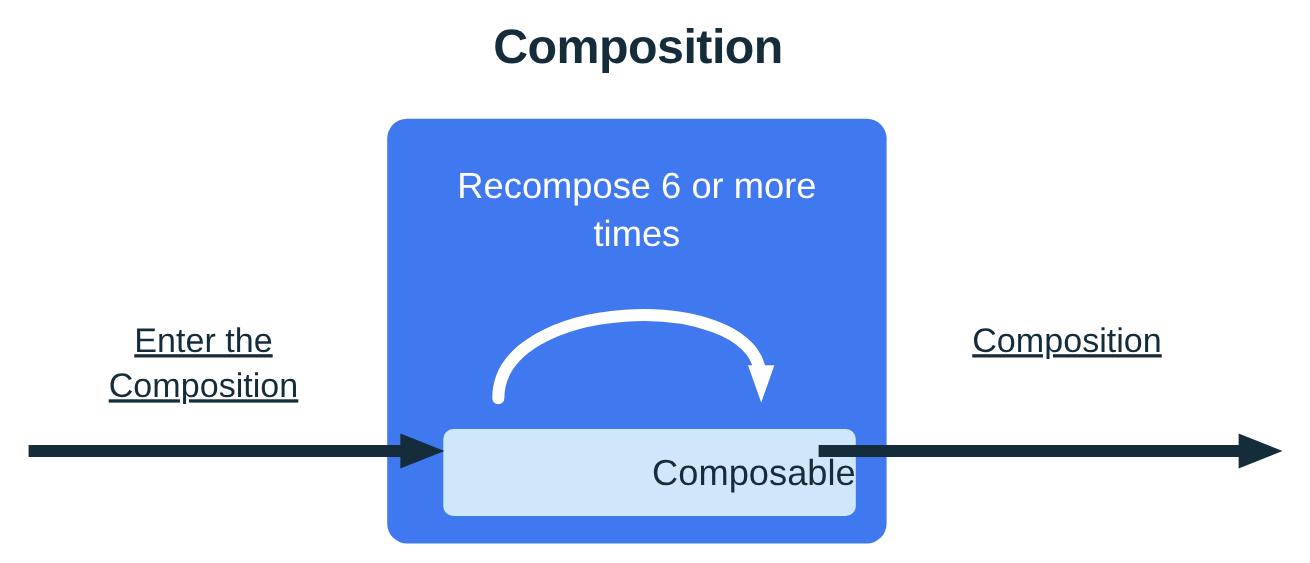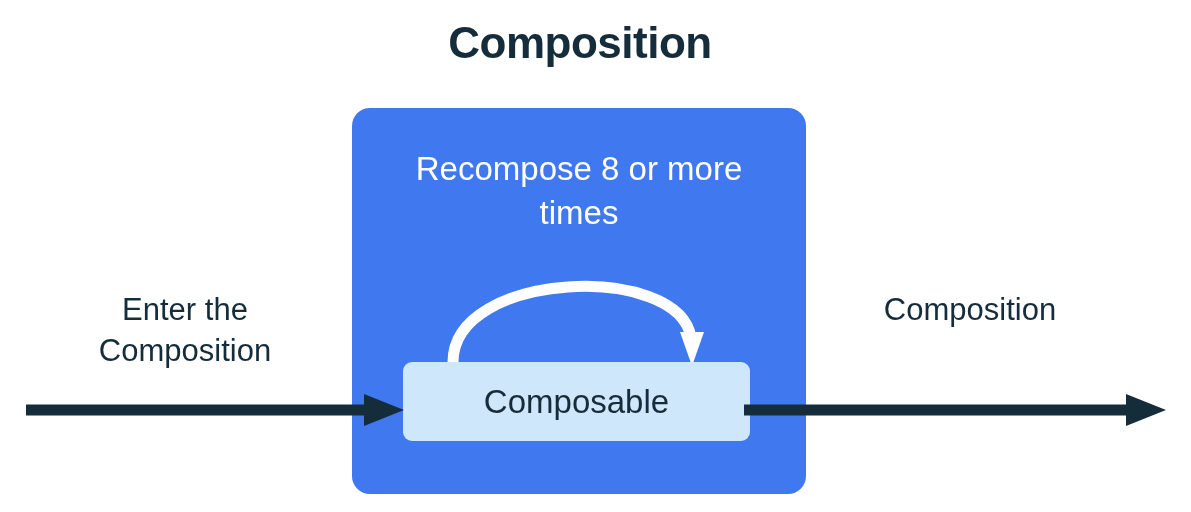--- a/index.html
+++ b/index.html
@@ -63,28 +63,29 @@
     top: 240px;
     width: 290px;
     height: 135px;
     pointer-events: none;
   }
 
   
   .composable-box {
     position: absolute;
     left: 403px;
-    top: 362px;
+    top: 390px;
     width: 347px;
     height: 79px;
     background: #cfe7fb;
     border-radius: 9px;
     display: flex;
     align-items: center;
-    justify-content: center;
+    justify-content: flex-end;
+    padding-left: 28px;
   }
   .composable-label {
     font-size: 33px;
     color: #152c3b;
     line-height: 1;
   }
 
   
   .flow-arrow {
     position: absolute;
@@ -100,33 +101,33 @@
     position: absolute;
     top: 290px;
     width: 300px;
     text-align: center;
     font-size: 31px;
     color: #152c3b;
     line-height: 1.32;
   }
   .side-label.enter { left: 35px; }
   .side-label.leave { left: 820px; }
-  .side-label .line { display: block; }
+  .side-label .line { display: block; text-decoration: underline; }
 </style>
 </head>
 <body>
 
 <div class="canvas">
 
   <div class="diagram-title">Composition</div>
 
   <div class="composition-box"></div>
 
   <div class="recompose-label">
-    <span class="line">Recompose 8 or</span>
+    <span class="line">Recompose 6 or</span>
     <span class="line">more times</span>
   </div>
 
   <svg class="recompose-arrow" viewBox="0 0 290 135">
     <path d="M 23 122 C 23 30, 250 22, 261 98" fill="none" stroke="#ffffff" stroke-width="11" stroke-linecap="round"></path>
     <path d="M 250 92 L 274 92 L 262 126 Z" fill="#ffffff"></path>
   </svg>
 
   <div class="composable-box">
     <span class="composable-label">Composable</span>

